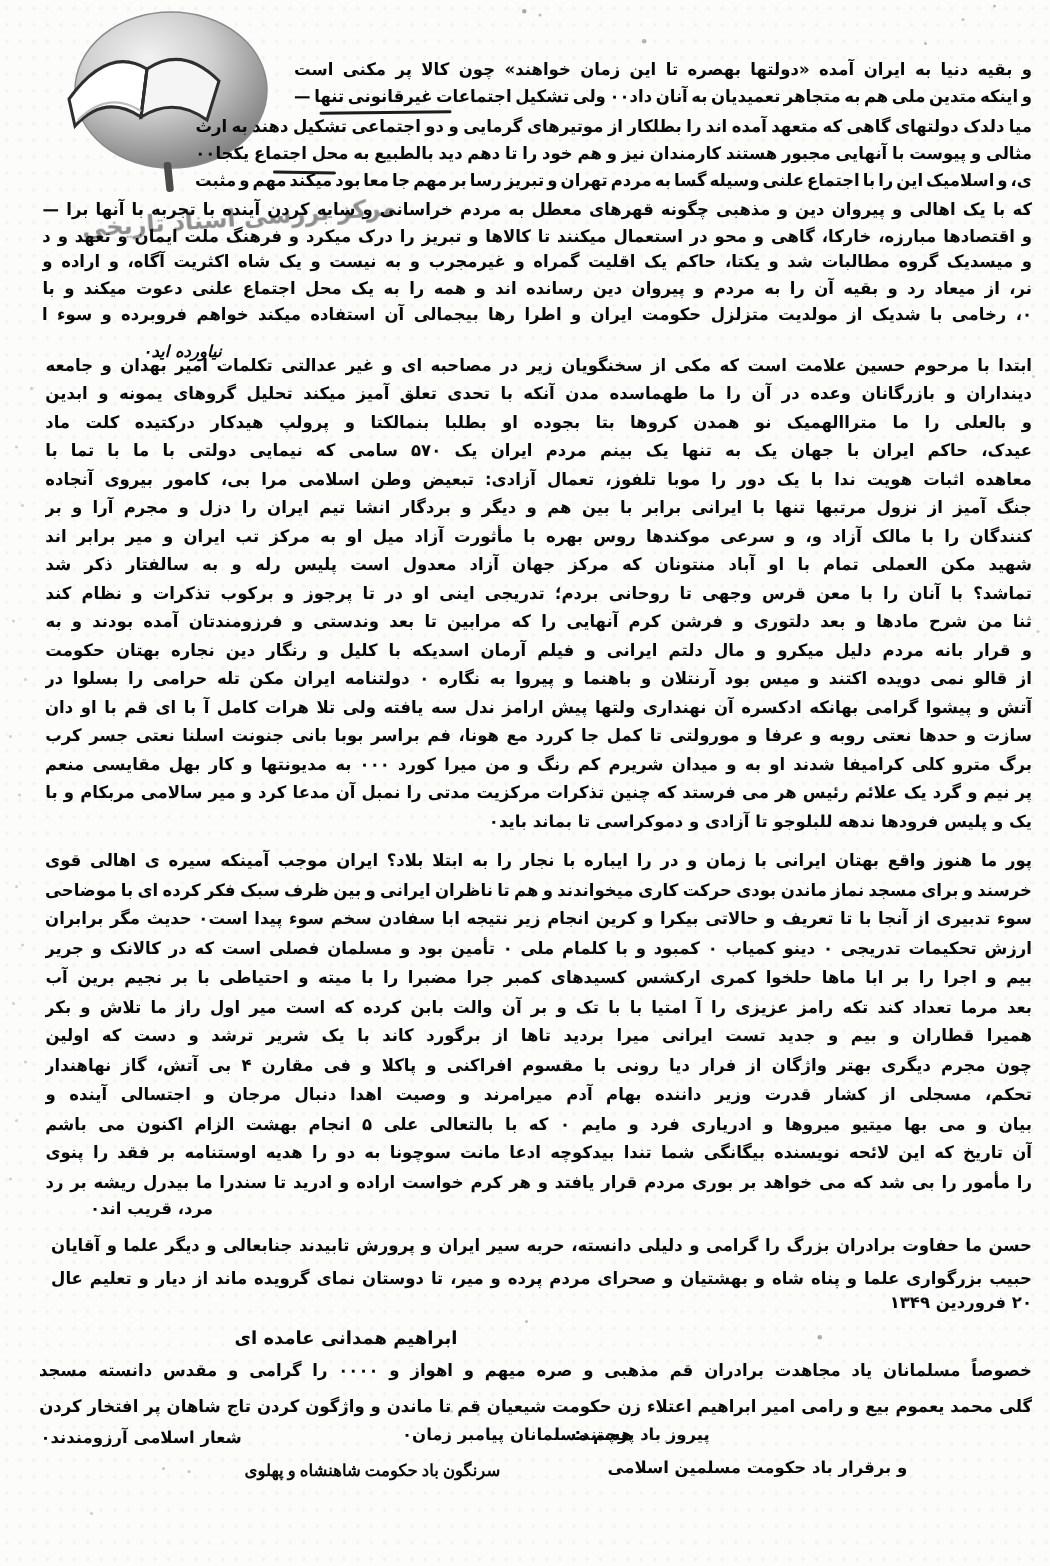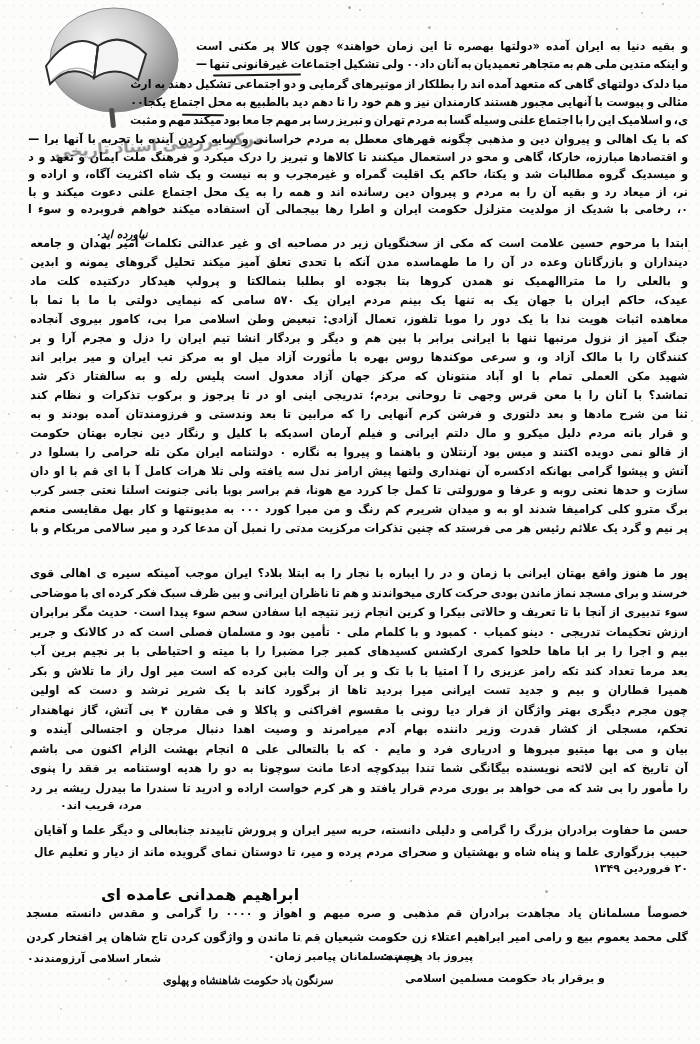--- a/index.html
+++ b/index.html
@@ -736,20 +736,23 @@
           <span>مدعا</span>
           <span>کرد</span>
           <span>و</span>
           <span>میر</span>
           <span>سالامی</span>
           <span>مربکام</span>
           <span>و</span>
           <span>با</span>
         </div>
       </div>
+    <div class="frag" style="top:541px;left:250px;right:12px;display:flex;justify-content:space-between;">
+      <span>یک و پلیس فرودها ندهه للبلوجو تا آزادی و دموکراسی تا بماند باید۰</span>
+    </div>
 
     <div class="block lh195" style="top:564px;left:30px;right:12px;">
         <div class="scan-line">
           <span>پور</span>
           <span>ما</span>
           <span>هنوز</span>
           <span>واقع</span>
           <span>بهتان</span>
           <span>ایرانی</span>
           <span>با</span>
@@ -1106,21 +1109,21 @@
           <span>و</span>
           <span>تعلیم</span>
           <span>عال</span>
         </div>
       </div>
 
     <div class="closing-row" style="top:862px;left:60px;right:12px;">
       <span>۲۰ فروردین ۱۳۴۹</span>
     </div>
 
-    <div class="frag" style="top:885px;left:95px;width:210px;text-align:center;font-size:16px;">ابراهیم همدانی عامده ای</div>
+    <div class="frag" style="top:885px;left:95px;width:210px;font-size:12px;">ابراهیم همدانی عامده ای</div>
 
     <div class="block lh24" style="top:902px;left:26px;right:12px;">
         <div class="scan-line">
           <span>خصوصاً</span>
           <span>مسلمانان</span>
           <span>یاد</span>
           <span>مجاهدت</span>
           <span>برادران</span>
           <span>قم</span>
           <span>مذهبی</span>

